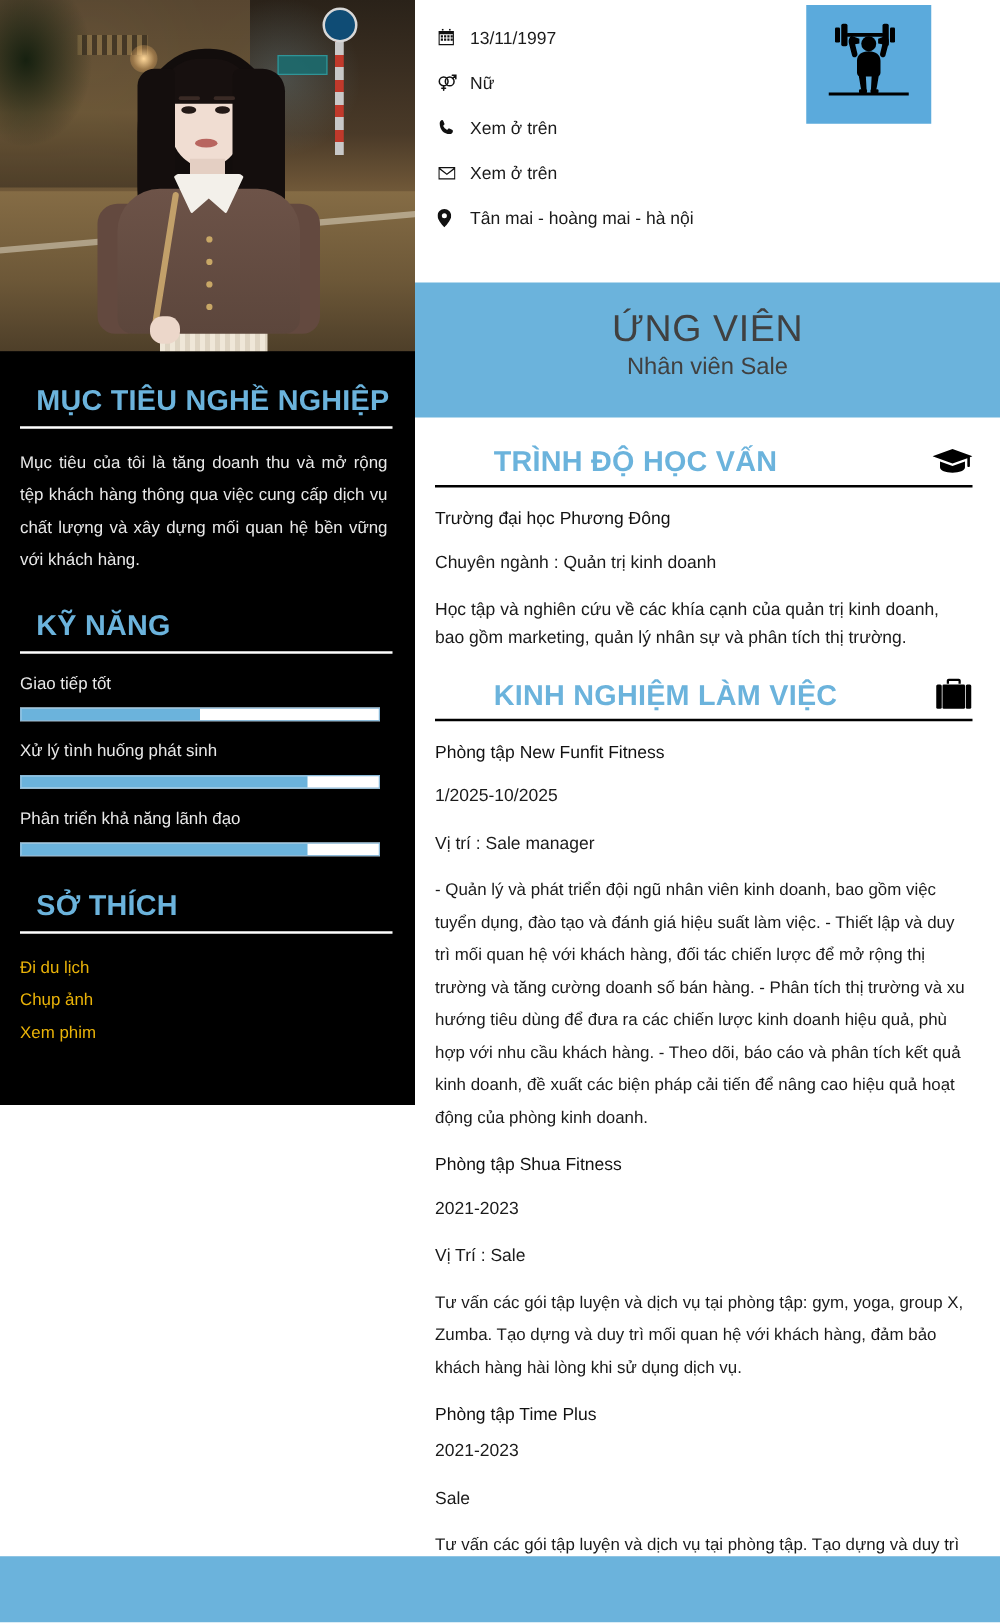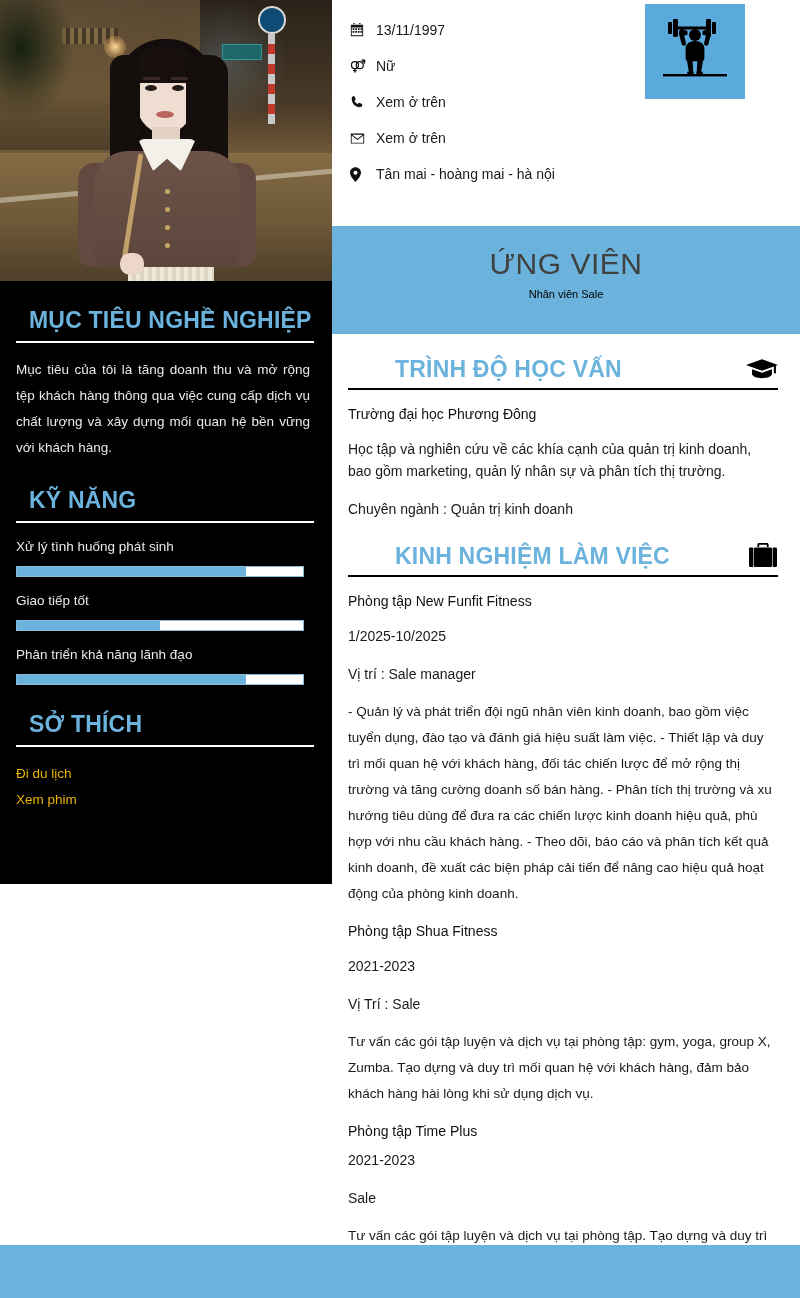--- a/index.html
+++ b/index.html
@@ -250,22 +250,22 @@
     padding-top: 20px;
   }
   #banner-title {
     color: #404040;
     font-size: 30px;
     font-weight: normal;
     letter-spacing: .5px;
     line-height: 36px;
   }
   #banner-sub {
-    color: #000000;
-    font-size: 11px;
+    color: #404040;
+    font-size: 19px;
     line-height: 24px;
     text-align: center;
   }
 
   .main-sec { padding: 0 22px 0 16px; }
   .main-head {
     display: flex;
     align-items: flex-end;
     justify-content: space-between;
     border-bottom: 2px solid #000;
@@ -348,45 +348,46 @@
       <div class="side-title">MỤC TIÊU NGHỀ NGHIỆP</div>
       <div class="side-rule"></div>
       <div class="side-para">Mục tiêu của tôi là tăng doanh thu và mở rộng tệp khách hàng thông qua việc cung cấp dịch vụ chất lượng và xây dựng mối quan hệ bền vững với khách hàng.</div>
     </div>
 
     <div class="side-sec">
       <div class="side-title">KỸ NĂNG</div>
       <div class="side-rule"></div>
 
       <div class="skill-row">
+        <div class="skill-name">Giao tiếp tốt</div>
+        <div class="skill-track">
+          <div class="skill-fill" id="skill-fill-0" style="width: 50%;"></div>
+        </div>
+      </div>
+
+      <div class="skill-row">
         <div class="skill-name">Xử lý tình huống phát sinh</div>
         <div class="skill-track">
           <div class="skill-fill" id="skill-fill-1" style="width: 80%;"></div>
-        </div>
-      </div>
-
-      <div class="skill-row">
-        <div class="skill-name">Giao tiếp tốt</div>
-        <div class="skill-track">
-          <div class="skill-fill" id="skill-fill-0" style="width: 50%;"></div>
         </div>
       </div>
 
       <div class="skill-row">
         <div class="skill-name">Phân triển khả năng lãnh đạo</div>
         <div class="skill-track">
           <div class="skill-fill" id="skill-fill-2" style="width: 80%;"></div>
         </div>
       </div>
     </div>
 
     <div class="side-sec">
       <div class="side-title">SỞ THÍCH</div>
       <div class="side-rule"></div>
       <div class="hobby-item">Đi du lịch</div>
+      <div class="hobby-item">Chụp ảnh</div>
       <div class="hobby-item">Xem phim</div>
     </div>
 
   </div>
 
   <div id="right-col">
 
     <div id="contact-block">
 
       <div class="contact-row">
@@ -468,22 +469,22 @@
       <div class="main-head">
         <div class="main-head-text">TRÌNH ĐỘ HỌC VẤN</div>
         <div class="main-head-ico">
           <svg width="32" height="22" viewBox="0 0 34 23" fill="currentColor">
             <path d="M17 0L0 6.2l17 6.2 12.6-4.6v6.6c0 .5.5 1 1.1 1s1.1-.5 1.1-1V7.1L34 6.2 17 0z"></path>
             <path d="M6.4 10.6v5.2c0 2.4 4.8 4.4 10.6 4.4s10.6-2 10.6-4.4v-5.2L17 14.5 6.4 10.6z"></path>
           </svg>
         </div>
       </div>
       <div class="blk-title">Trường đại học Phương Đông</div>
+      <div class="blk-line">Chuyên ngành : Quản trị kinh doanh</div>
       <div class="blk-line">Học tập và nghiên cứu về các khía cạnh của quản trị kinh doanh, bao gồm marketing, quản lý nhân sự và phân tích thị trường.</div>
-      <div class="blk-line">Chuyên ngành : Quản trị kinh doanh</div>
     </div>
 
     <div class="main-sec">
       <div class="main-head">
         <div class="main-head-text">KINH NGHIỆM LÀM VIỆC</div>
         <div class="main-head-ico">
           <svg width="30" height="26" viewBox="0 0 30 26" fill="currentColor">
             <path d="M11 1h8c.9 0 1.6.7 1.6 1.6V5h-1.8V2.8h-7.6V5H9.4V2.6C9.4 1.7 10.1 1 11 1z"></path>
             <rect x="1" y="5.6" width="4.4" height="19.4" rx="1.2"></rect>
             <rect x="24.6" y="5.6" width="4.4" height="19.4" rx="1.2"></rect>

